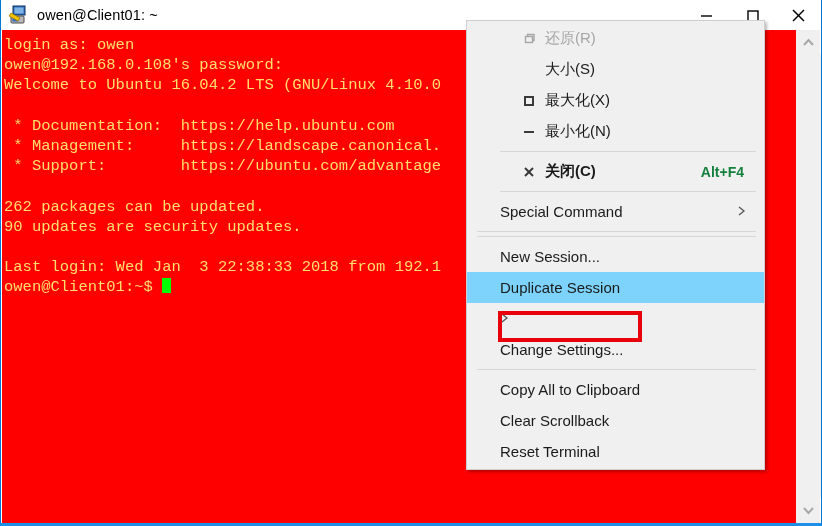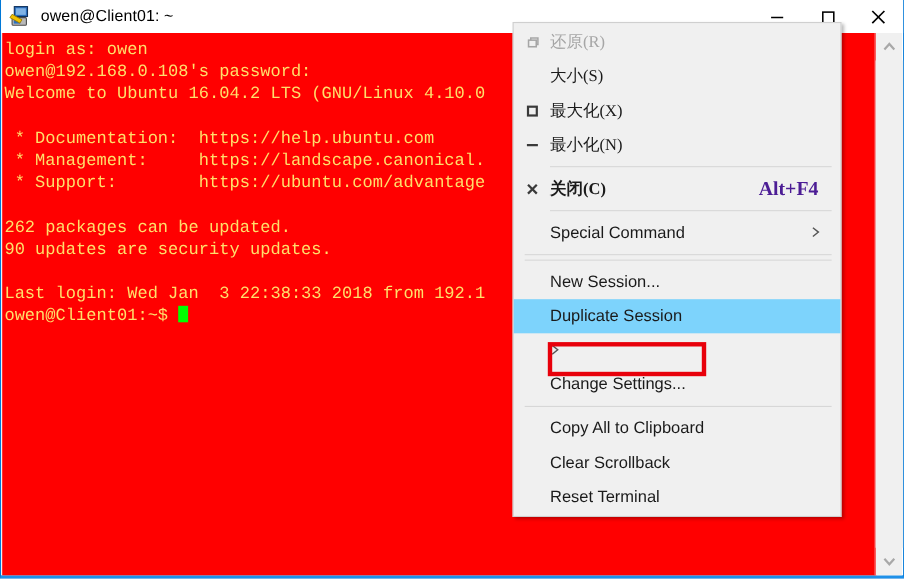--- a/index.html
+++ b/index.html
@@ -151,34 +151,34 @@
     text-align: center;
     font-size: 13px;
     color: #3a3a3a;
     display: flex;
     align-items: center;
     justify-content: center;
   }
   .mi .mlabel { flex: 1 1 auto; white-space: nowrap; }
   .mi .maccel {
     flex: 0 0 auto;
-    font-size: 18px;
+    font-size: 14px;
     font-weight: bold;
-    color: #4c1d95;
+    color: #15803d;
     padding-right: 10px;
   }
   .mi .marrow {
     flex: 0 0 auto;
     font-size: 14px;
     color: #555;
     padding-right: 8px;
   }
   .mi.disabled .mlabel { color: #a6a6a6; }
   .mi.disabled .glyph { color: #a6a6a6; }
-  .mi.zh { font-family: Liberation Serif, serif; font-size: 15px; }
+  .mi.zh { font-family: Liberation Sans, sans-serif; font-size: 15px; padding-left: 45px; }
   .mi.zh .mlabel { font-weight: normal; }
   .mi.highlight { background: #7dd3fc; }
   .mi.bold .mlabel { font-weight: bold; }
   .msep {
     height: 1px;
     background: #d7d7d7;
     margin: 4px 8px 4px 33px;
   }
   .msep.wide { margin-left: 10px; }
 

